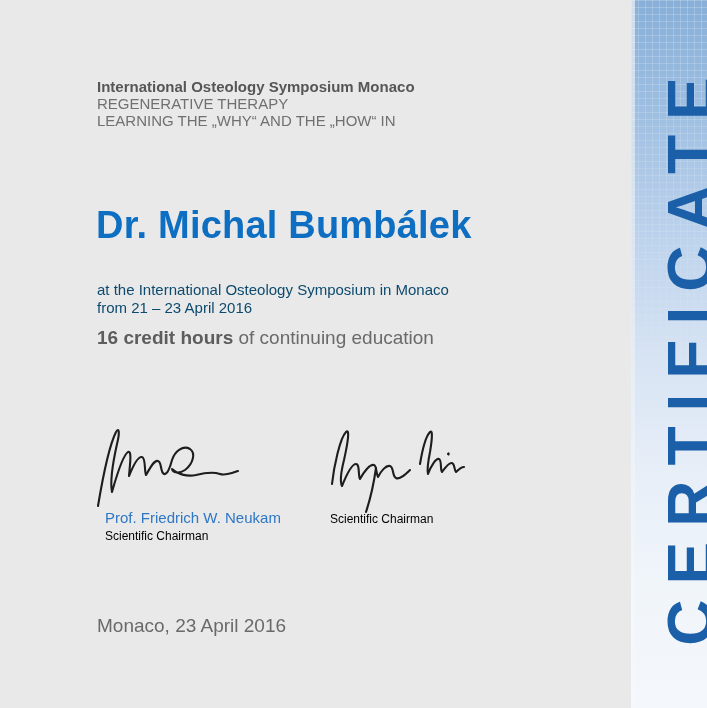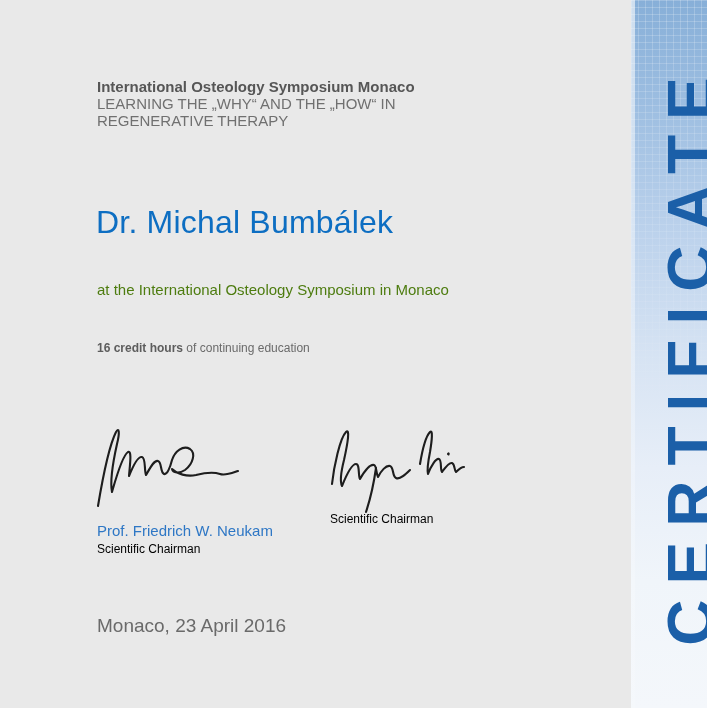--- a/index.html
+++ b/index.html
@@ -15,35 +15,35 @@
   .content { position:absolute; inset:0; }
 
   .header { position:absolute; left:97px; top:78px; line-height:17px; }
   .header-title { font-size:15px; font-weight:bold; color:#565656; }
   .header-sub { font-size:15px; color:#707070; }
 
   .confirm-line { position:absolute; left:97px; top:162px; font-size:15px; color:#6a6a6a; }
 
   .participant-name {
     position:absolute; left:96px; top:204px; margin:0;
-    font-size:32px; font-weight:normal; color:#0d6ec2; letter-spacing:0.2px;
+    font-size:38px; font-weight:bold; color:#0d6ec2; letter-spacing:0.2px;
   }
 
-  .event-block { position:absolute; left:97px; top:281px; font-size:15px; color:#4d7c0f; line-height:18px; }
+  .event-block { position:absolute; left:97px; top:281px; font-size:15px; color:#0c4a6e; line-height:18px; }
 
-  .credit-line { position:absolute; left:97px; top:341px; font-size:12px; color:#6a6a6a;text-align:right; }
+  .credit-line { position:absolute; left:97px; top:327px; font-size:19px; color:#6a6a6a;text-align:right; }
   .credit-line .bold { font-weight:bold; color:#5d5d5d; }
 
   .signature-img { position:absolute; }
   .signature-img.neukam { left:92px; top:426px; }
   .signature-img.nevins { left:324px; top:422px; }
   .signature-img svg path { fill:none; stroke:#1d1d1d; stroke-width:2.1; stroke-linecap:round; stroke-linejoin:round; }
 
   .signatory { position:absolute; top:509px; }
-  .signatory.first  { left:97px;margin-top:13px; }
+  .signatory.first  { left:105px; }
   .signatory.second { left:330px; }
   .signatory-name { font-size:15px; color:#2e77c5; }
   .signatory-title { font-size:12px; color:#000000; margin-top:3px; }
 
   .date-line { position:absolute; left:97px; top:615px; font-size:19px; color:#6a6a6a; }
 
   
   .band {
     position:absolute; top:0; right:0; width:120px; height:708px;
     background:linear-gradient(180deg,
@@ -74,29 +74,30 @@
 </style>
 </head>
 <body>
 
 <div class="page">
 
   <div class="content">
 
     <div class="header">
       <div class="header-title">International Osteology Symposium Monaco</div>
+      <div class="header-sub">REGENERATIVE THERAPY</div>
       <div class="header-sub">LEARNING THE „WHY“ AND THE „HOW“ IN</div>
-      <div class="header-sub">REGENERATIVE THERAPY</div>
     </div>
 
 
     <h1 class="participant-name">Dr. Michal Bumbálek</h1>
 
     <div class="event-block">
       <div>at the International Osteology Symposium in Monaco</div>
+      <div>from 21 – 23 April 2016</div>
     </div>
 
     <div class="credit-line">
       <span class="bold">16 credit hours</span><span> of continuing education</span>
     </div>
 
     <div class="signature-img neukam">
       <svg width="180" height="84" viewBox="0 0 180 84">
         <path d="M6,80 C10,56 16,22 24,6 C27,1 28,6 25,18 C21,36 18,56 20,66
                  C24,52 30,30 36,26 C40,24 38,38 37,50

